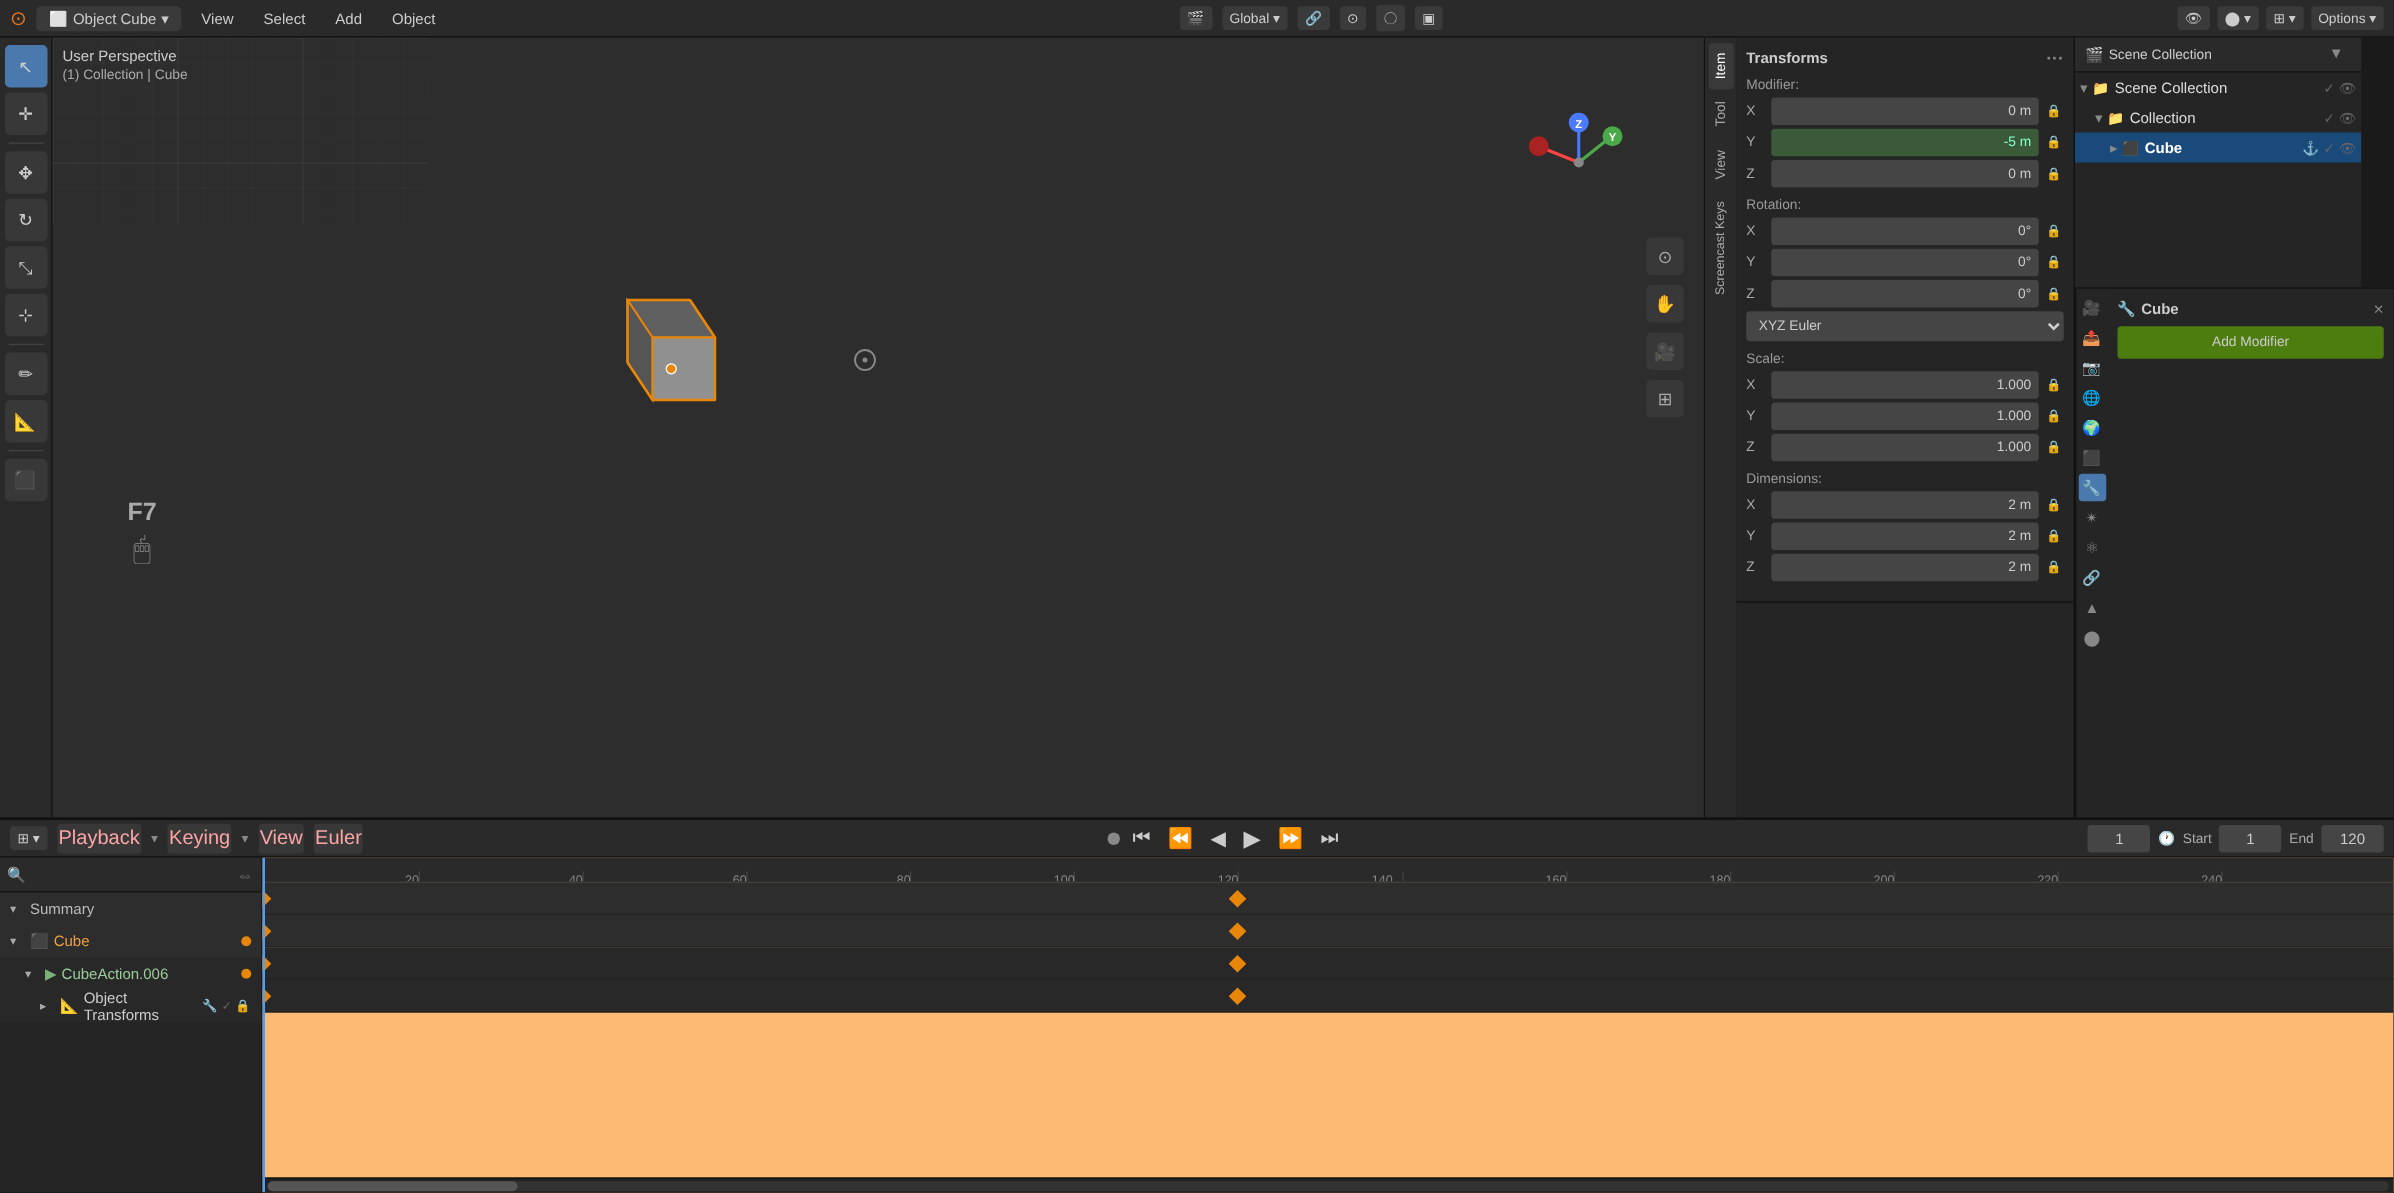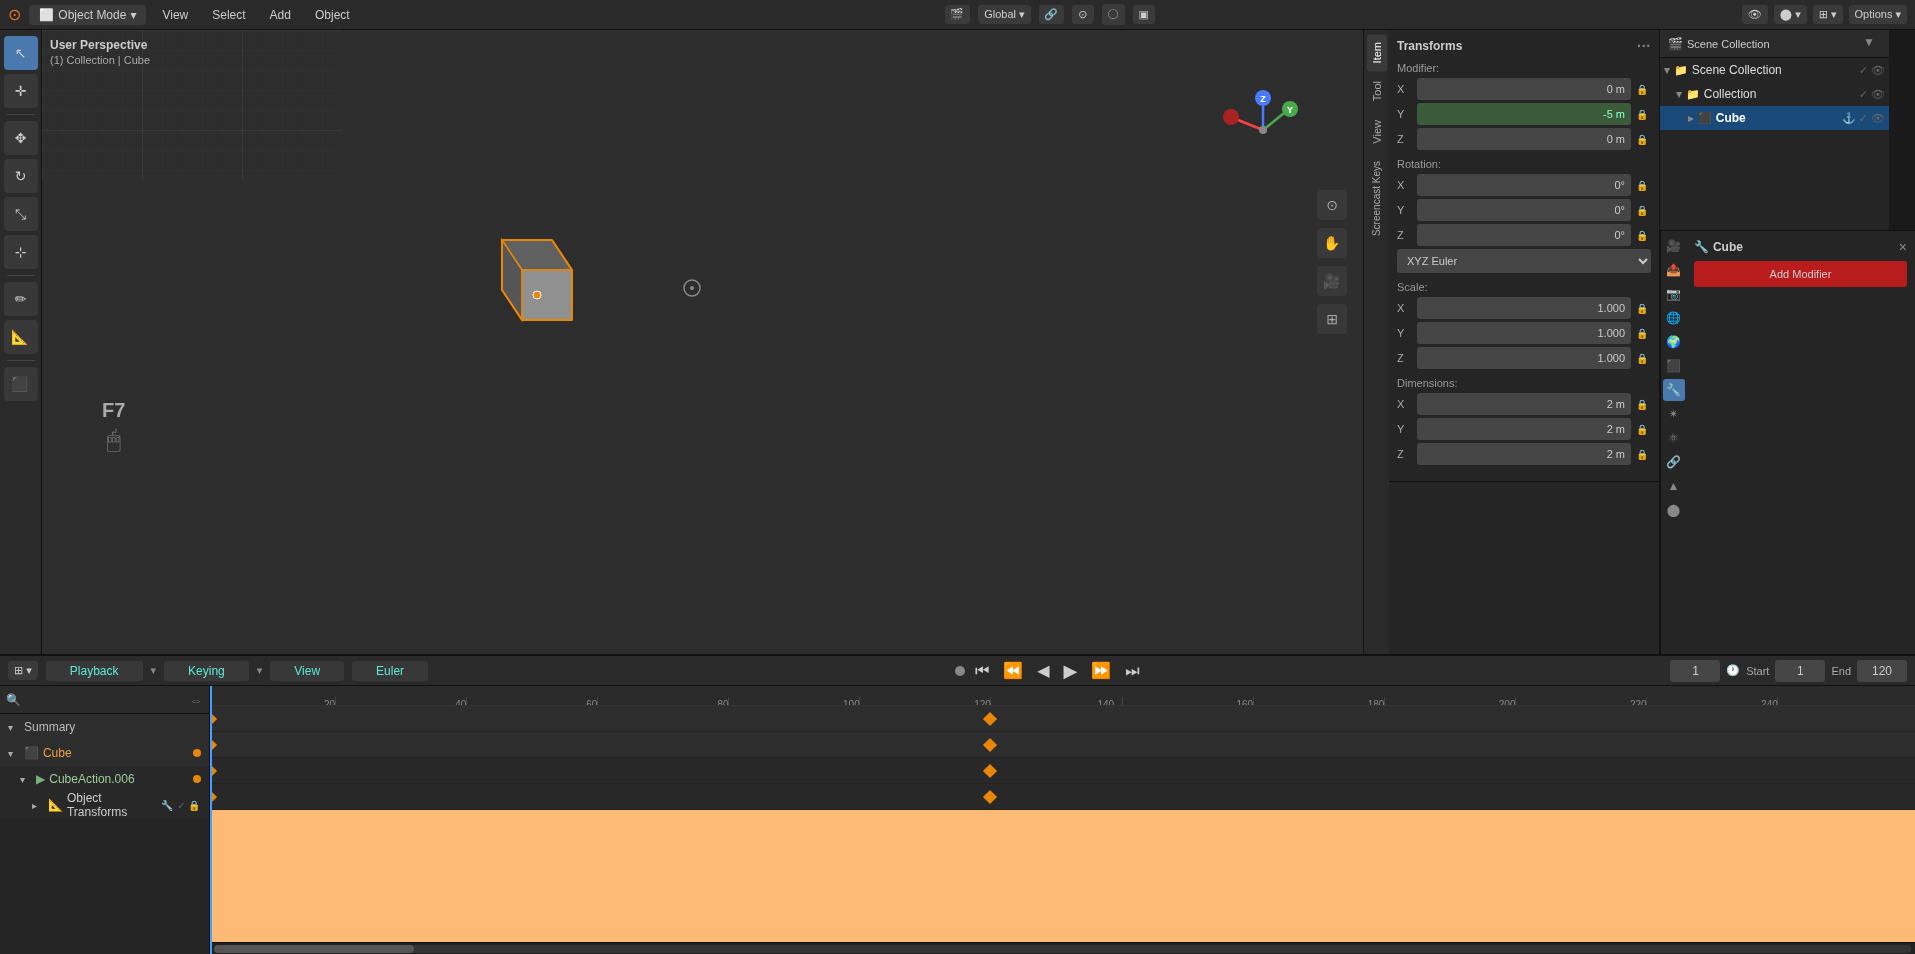--- a/index.html
+++ b/index.html
@@ -118,21 +118,20 @@
       position: absolute;
       top: 8px;
       left: 8px;
       display: flex;
       flex-direction: column;
       gap: 2px;
     }
     .viewport-title {
       color: #ccc;
       font-size: 12px;
-      font-weight: bold;
     }
     .viewport-subtitle {
       color: #aaa;
       font-size: 11px;
     }
 
     
     .grid-canvas {
       position: absolute;
       top: 0; left: 0; right: 0; bottom: 0;
@@ -390,21 +389,21 @@
     .modifier-header {
       display: flex;
       align-items: center;
       gap: 4px;
       margin-bottom: 6px;
     }
     .modifier-title { color: #ccc; font-size: 12px; font-weight: bold; }
     .add-modifier-btn {
       width: 100%;
       height: 26px;
-      background: #b91c1c;
+      background: #4d7c0f;
       border: none;
       border-radius: 3px;
       color: #ccc;
       cursor: pointer;
       font-size: 11px;
       text-align: center;
     }
 
     
     .bottom-area {
@@ -420,25 +419,25 @@
       display: flex;
       align-items: center;
       padding: 0 8px;
       gap: 8px;
       border-bottom: 1px solid #111;
       flex-shrink: 0;
     }
     .timeline-menu-btn {
       background: #383838;
       border: none;
-      color: #5eead4;
-      padding: 3px 24px;
+      color: #fca5a5;
+      padding: 3px 1px;
       border-radius: 3px;
       cursor: pointer;
-      font-size: 12px;
+      font-size: 16px;
     }
     .timeline-center {
       flex: 1;
       display: flex;
       justify-content: center;
       align-items: center;
       gap: 6px;
     }
     .playback-btn {
       background: none;
@@ -666,21 +665,21 @@
       flex-direction: row;
     }
   </style>
 </head>
 <body>
 
 <div class="top-header">
   <div style="font-size:16px; color:#e87020; cursor:pointer;">⊙</div>
   <button class="header-mode-btn">
     <span>⬜</span>
-    <span>Object Mode</span>
+    <span>Object Cube</span>
     <span>▾</span>
   </button>
   <span class="menu-item">View</span>
   <span class="menu-item">Select</span>
   <span class="menu-item">Add</span>
   <span class="menu-item">Object</span>
   <div class="header-center">
     <button class="icon-btn">🎬</button>
     <button class="icon-btn">
       <span>Global</span> ▾

